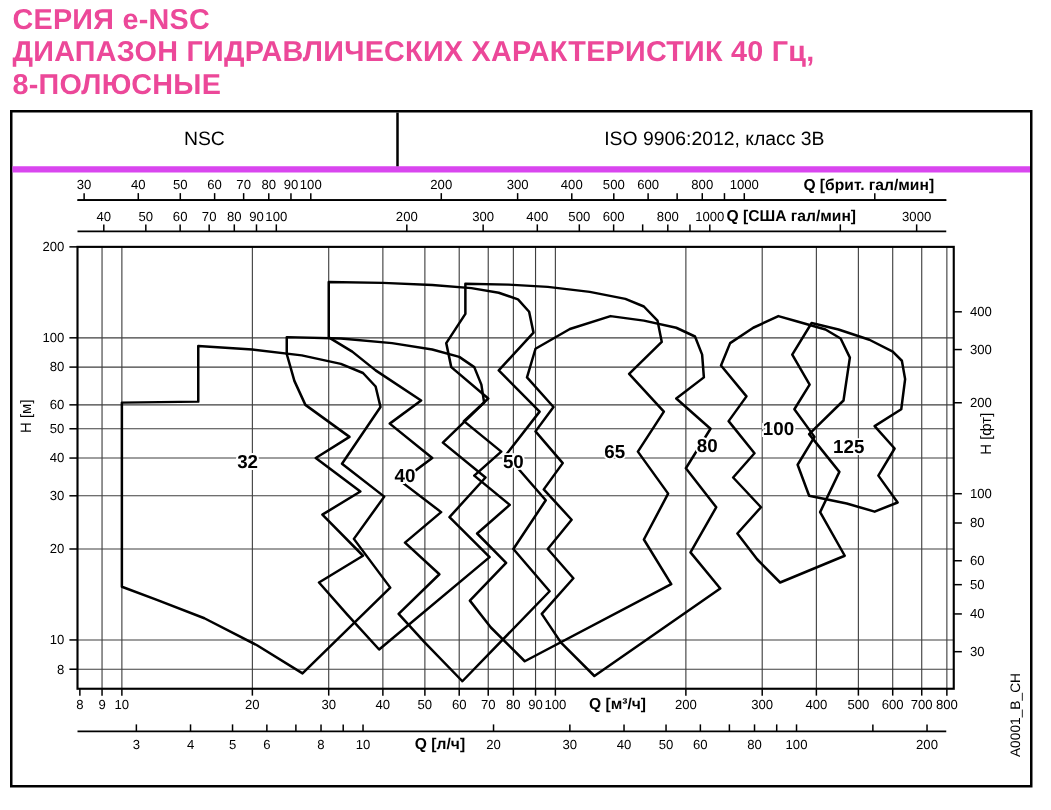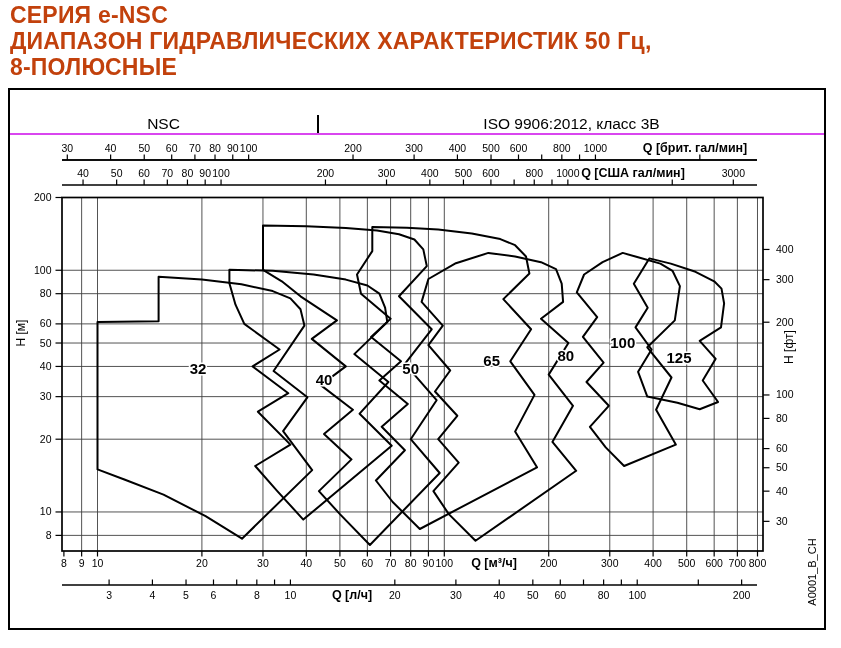--- a/index.html
+++ b/index.html
@@ -1,22 +1,22 @@
 <!DOCTYPE html>
 <html><head>
 <meta charset="utf-8">
 <style>
   html,body{margin:0;padding:0;background:#fff;}
   .page{position:relative;width:841px;height:648px;background:#fff;
         font-family:"Liberation Sans", sans-serif;overflow:hidden;}
   .title{position:absolute;left:10px;top:2px;font-weight:bold;font-size:23px;
-         line-height:26px;color:#c2410c;letter-spacing:.2px;white-space:nowrap;}
+         line-height:26px;color:#ec4899;letter-spacing:.2px;white-space:nowrap;}
   .chart-box{position:absolute;left:8px;top:88px;width:818px;height:542px;
              border:2px solid #000;box-sizing:border-box;background:#fff;}
-  .header{display:flex;height:43px;border-bottom:2px solid #d946ef;align-items:flex-end;}
+  .header{display:flex;height:43px;border-bottom:5px solid #d946ef;}
   .hcell{display:flex;align-items:center;justify-content:center;
          font-size:15.5px;color:#000;}
   .hcell.c1{width:307px;border-right:2px solid #000;}
   .hcell.c2{width:205px;border-right:2px solid #000;}
   .hcell.c3{flex:1;}
   svg#chart{position:absolute;left:0;top:0;}
   svg text{fill:#000;}
   .grid{stroke:#3f3f3f;stroke-width:.9;fill:none;}
   .frame{stroke:#000;stroke-width:1.7;fill:none;}
   .axisline{stroke:#000;stroke-width:1.4;fill:none;}
@@ -27,21 +27,21 @@
   .envlabel{font-size:15px;font-weight:bold;paint-order:stroke;stroke:#fff;stroke-width:3px;}
   .rotlabel{font-size:12px;}
   .sidecode{font-size:11px;}
 </style>
 </head>
 <body>
 
 <div class="page">
   <div class="title">
     <div>СЕРИЯ e-NSC</div>
-    <div>ДИАПАЗОН ГИДРАВЛИЧЕСКИХ ХАРАКТЕРИСТИК 50 Гц,</div>
+    <div>ДИАПАЗОН ГИДРАВЛИЧЕСКИХ ХАРАКТЕРИСТИК 40 Гц,</div>
     <div>8-ПОЛЮСНЫЕ</div>
   </div>
 
   <div class="chart-box">
     <div class="header">
       <div class="hcell c1">NSC</div>
       <div class="hcell c3">ISO 9906:2012, класс 3В</div>
     </div>
   </div>
 

